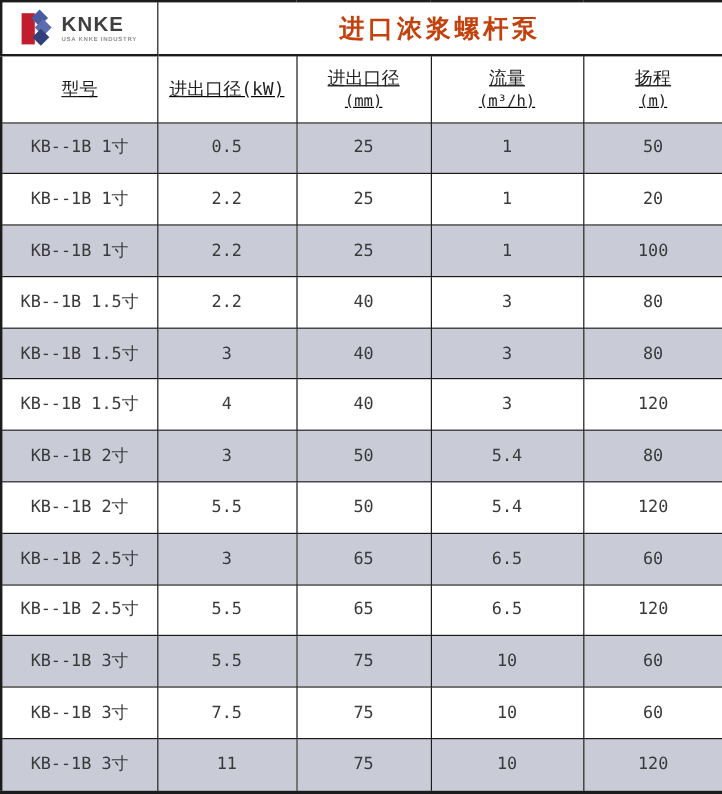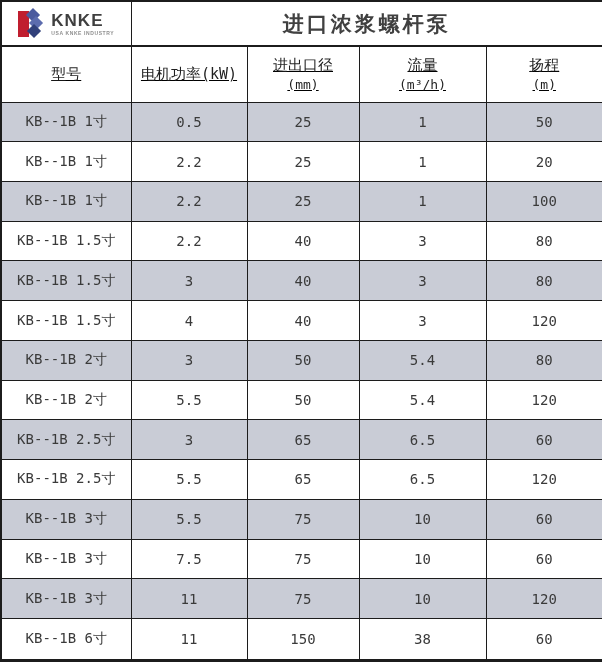--- a/index.html
+++ b/index.html
@@ -31,21 +31,21 @@
   }
 
   
   tr.top-row { height: 45px; }
   tr.top-row th { border-bottom-width: 2px; background: #ffffff; }
 
   .title-cell {
     font-family: "DejaVu Serif", "Liberation Serif", serif;
     font-size: 21px;
     font-weight: bold;
-    color: #404040;
+    color: #c2410c;
     letter-spacing: 3px;
   }
 
   
   .logo-wrap {
     display: flex;
     align-items: center;
     justify-content: center;
     gap: 7px;
     height: 100%;
@@ -136,21 +136,21 @@
           </div>
         </th>
         <th class="title-cell" colspan="4">进口浓浆螺杆泵</th>
       </tr>
       <tr class="col-head">
         <th>
           <div>型号</div>
 
         </th>
         <th>
-          <div>电机功率(kW)</div>
+          <div>进出口径(kW)</div>
 
         </th>
         <th>
           <div>进出口径</div>
           <div class="unit">(mm)</div>
         </th>
         <th>
           <div>流量</div>
           <div class="unit">(m³/h)</div>
         </th>
@@ -245,22 +245,15 @@
           <td>10</td>
           <td>60</td>
         </tr>
         <tr class="alt">
           <td>KB--1B 3寸</td>
           <td>11</td>
           <td>75</td>
           <td>10</td>
           <td>120</td>
         </tr>
-        <tr>
-          <td>KB--1B 6寸</td>
-          <td>11</td>
-          <td>150</td>
-          <td>38</td>
-          <td>60</td>
-        </tr>
       </tbody>
   </table>
 </div>
 
 </body></html>

